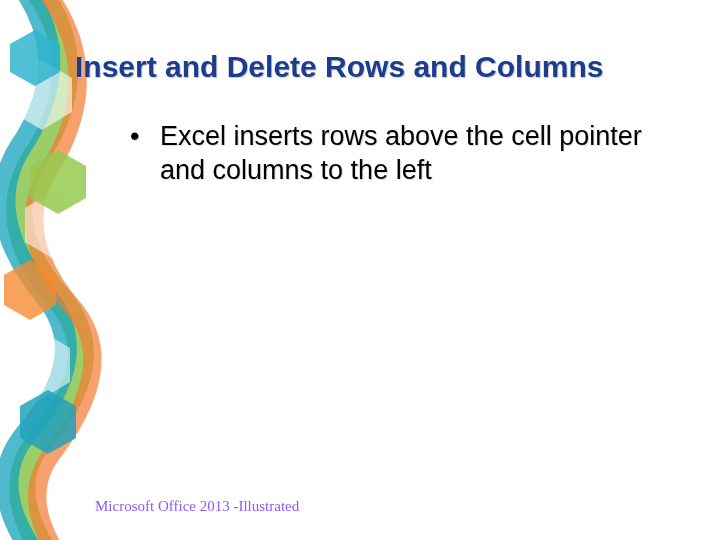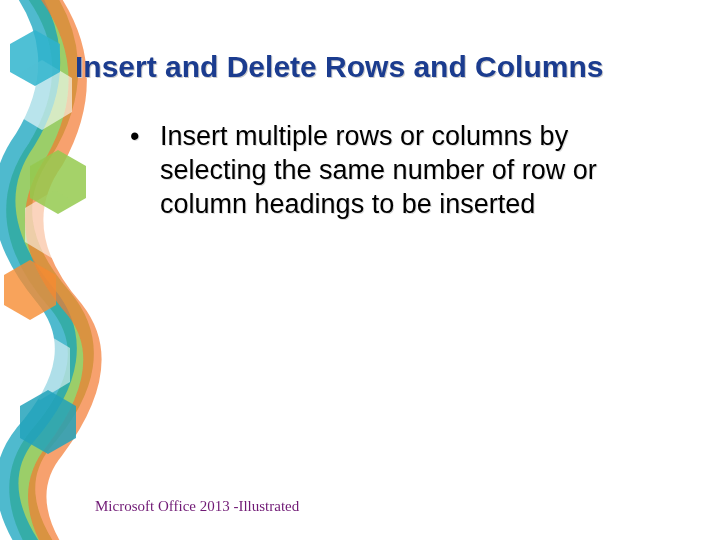--- a/index.html
+++ b/index.html
@@ -55,21 +55,21 @@
     top: 0;
     font-size: 27px;
     color: #000000;
   }
   .footer {
     position: absolute;
     left: 95px;
     bottom: 25px;
     font-family: "Times New Roman", Times, serif;
     font-size: 15px;
-    color: #701a75;
+    color: #8b5cf6;
   }
 </style>
 </head>
 <body>
 
 <svg class="deco" viewBox="0 0 110 540" preserveAspectRatio="none">
   <g opacity="0.92">
     <path d="M 30 -20 Q 95 60 40 150 Q -10 220 60 300 Q 110 360 40 440 Q 0 490 50 560" stroke="#7fbf3f" stroke-width="26" fill="none" opacity="0.85"></path>
     <path d="M 10 -30 Q 80 50 25 140 Q -25 210 45 295 Q 95 355 25 435 Q -15 485 35 555" stroke="#009bb8" stroke-width="22" fill="none" opacity="0.75"></path>
     <path d="M 45 -10 Q 105 70 55 160 Q 5 230 75 310 Q 118 365 55 450 Q 15 498 65 565" stroke="#f26d1f" stroke-width="18" fill="none" opacity="0.7"></path>
@@ -80,17 +80,17 @@
     <polygon points="58,150 86,166 86,198 58,214 30,198 30,166" fill="#8cc63f" opacity="0.85"></polygon>
     <polygon points="30,260 56,275 56,305 30,320 4,305 4,275" fill="#f58220" opacity="0.8"></polygon>
     <polygon points="48,390 76,406 76,438 48,454 20,438 20,406" fill="#109bb5" opacity="0.85"></polygon>
   </g>
 </svg>
 
 <h1 class="slide-title">Insert and Delete Rows and Columns</h1>
 
 <div class="content">
   <ul>
-    <li>Insert multiple rows or columns by selecting the same number of row or column headings to be inserted</li>
+    <li>Excel inserts rows above the cell pointer and columns to the left</li>
   </ul>
 </div>
 
 <div class="footer">Microsoft Office 2013 -Illustrated</div>
 
 </body></html>

